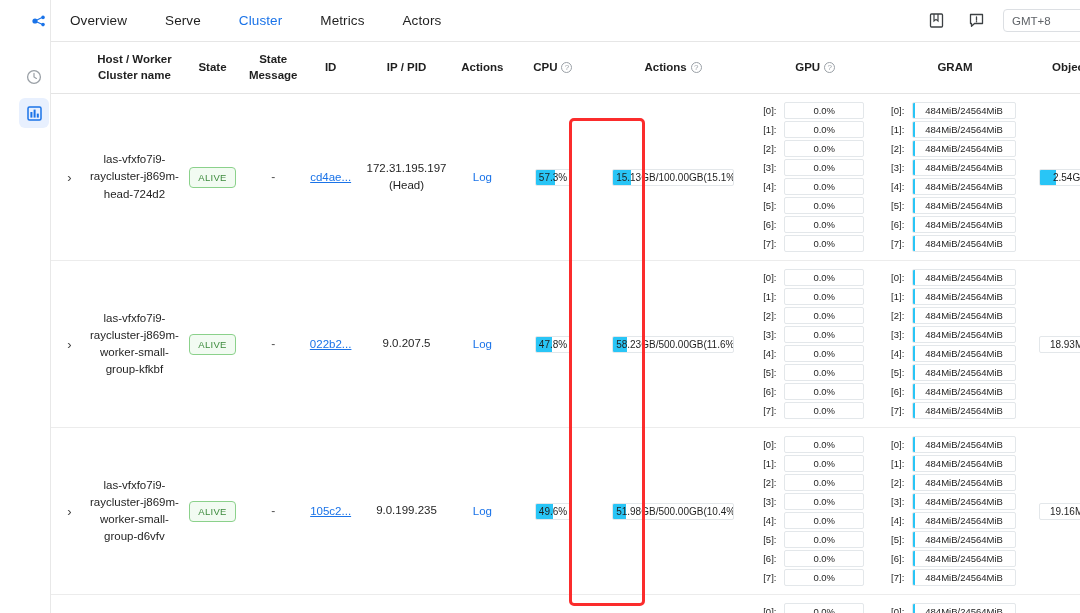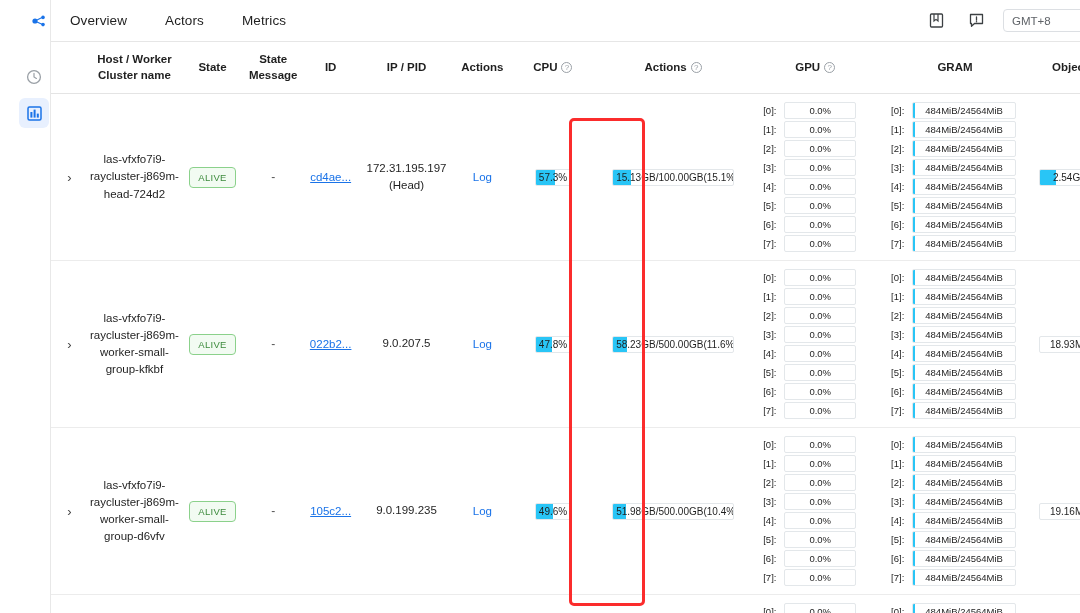--- a/index.html
+++ b/index.html
@@ -118,21 +118,21 @@
   .bar .fill {
     position: absolute; left: 0; top: 0; bottom: 0; background: #29c5f6;
   }
   .bar .txt {
     position: relative; z-index: 2; display: block; line-height: 15px;
     text-align: center; font-size: 10px; color: #1f1f1f; white-space: nowrap;
     padding: 0 3px;
   }
   .bar.cpu { width: 36px; }
   .bar.mem { width: 122px; }
-  .bar.gpu { width: 72px; }
+  .bar.gpu { width: 80px; }
   .bar.gram { width: 104px; }
   .bar.obj { width: 62px; }
 
   .devlist { display: flex; flex-direction: column; gap: 2px; align-items: flex-start; padding-left: 10px; }
   .devrow { display: flex; align-items: center; gap: 4px; }
   .devidx { font-size: 9.5px; color: #1f1f1f; width: 17px; text-align: left; }
   .bar.gpu .txt, .bar.gram .txt { font-size: 9.5px; line-height: 15px; }
 
   
   .annot {
@@ -167,22 +167,24 @@
         <rect x="3.4" y="6" width="2" height="5.6" fill="#1a73e8"></rect>
         <rect x="6.6" y="3.6" width="2" height="8" fill="#1a73e8"></rect>
         <rect x="9.8" y="7.6" width="2" height="4" fill="#1a73e8"></rect>
       </svg>
     </div>
   </div>
 
   <div class="topnav">
     <div class="tabs">
       <div class="tab">Overview</div>
+      <div class="tab">Serve</div>
+      <div class="tab active">Cluster</div>
+      <div class="tab">Metrics</div>
       <div class="tab">Actors</div>
-      <div class="tab">Metrics</div>
     </div>
     <div class="topnav-right">
       <div class="icon-btn">
         <svg width="17" height="17" viewBox="0 0 17 17">
           <rect x="2.5" y="2" width="12" height="13" rx="1" fill="none" stroke="#3c4043" stroke-width="1.3"></rect>
           <path d="M6 2 L6 9 L8 7.4 L10 9 L10 2" fill="none" stroke="#3c4043" stroke-width="1.2"></path>
         </svg>
       </div>
       <div class="icon-btn">
         <svg width="17" height="17" viewBox="0 0 17 17">

